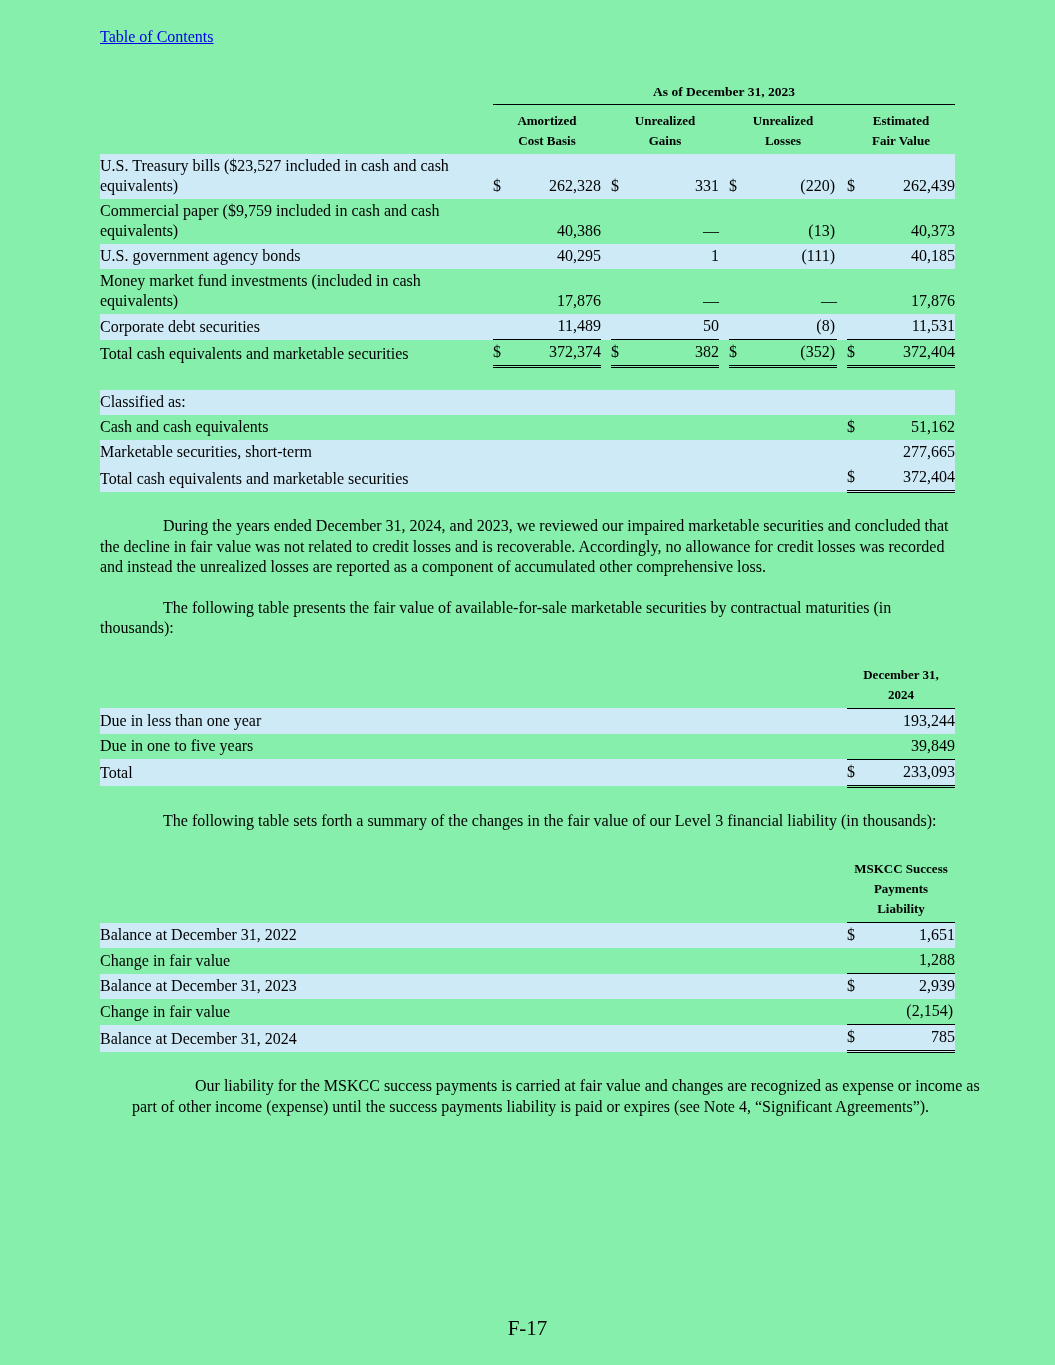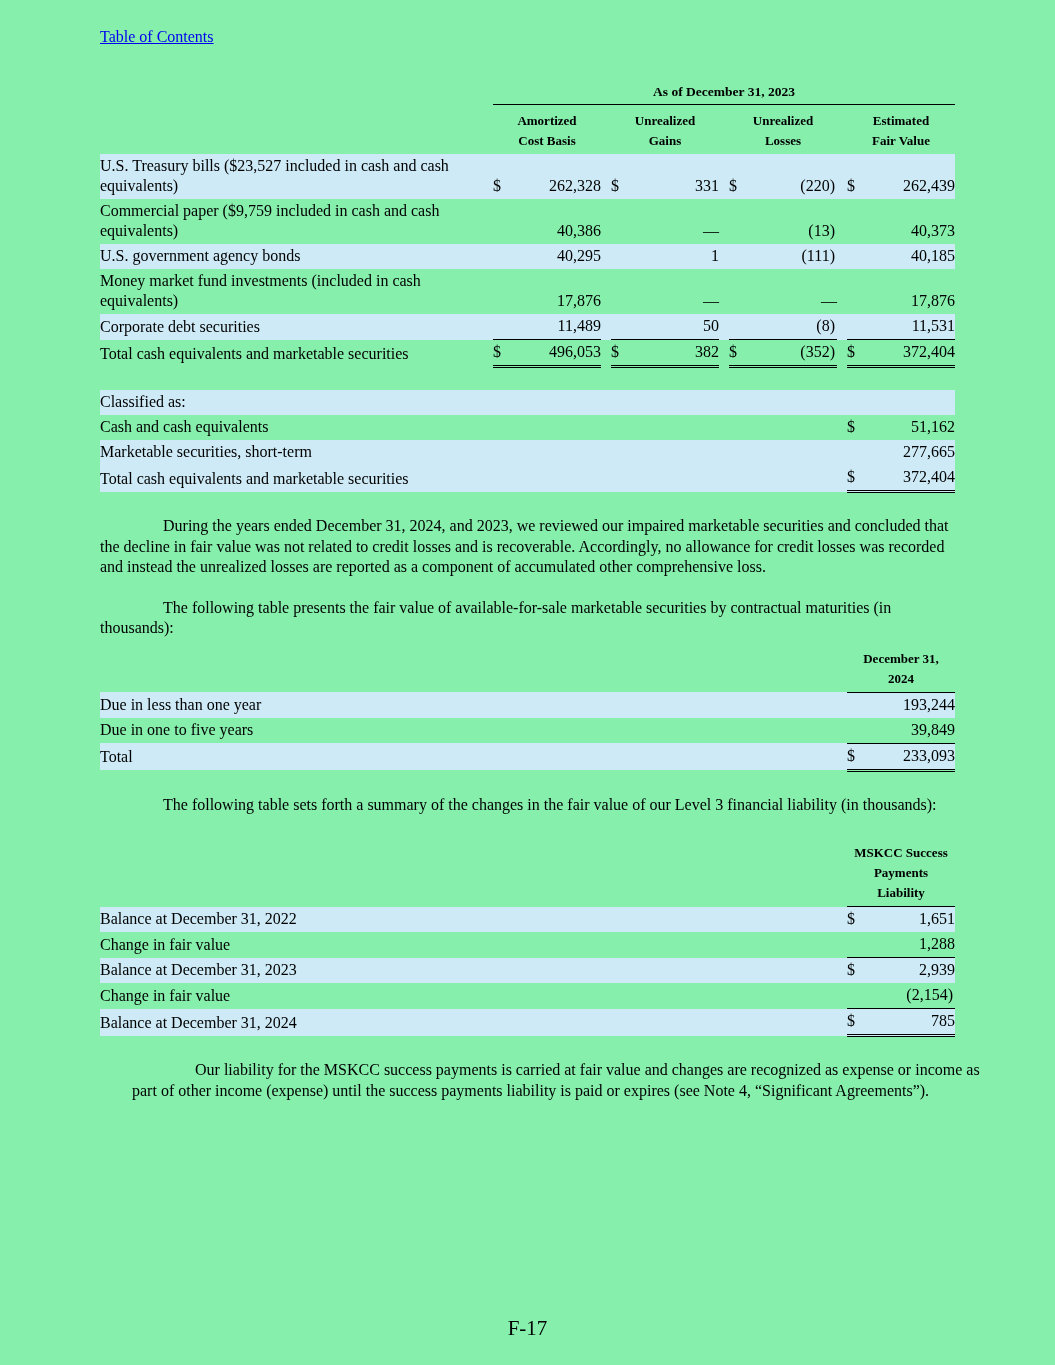--- a/index.html
+++ b/index.html
@@ -76,21 +76,21 @@
     font-size: 16px;
     line-height: 20.5px;
     text-indent: 63px;
     text-align: left;
   }
 
   .mt-table1 { margin-top: 34px; }
   .mt-class  { margin-top: 22px; }
   .mt-p1     { margin-top: 23px; }
   .mt-p2     { margin-top: 20px; }
-  .mt-mat    { margin-top: 4px; }
+  .mt-mat    { margin-top: 20px; }
   .mt-p3     { margin-top: 23px; }
   .mt-l3     { margin-top: 22px; }
   .mt-p4     { margin-top: 23px; margin-left: 32px; }
 
   .page-number {
     position: absolute;
     left: 0; right: 0;
     bottom: 24px;
     text-align: center;
     font-size: 21px;
@@ -211,21 +211,21 @@
         <td class="cur"></td>
         <td class="val neg">(8)</td>
         <td></td>
         <td class="cur"></td>
         <td class="val">11,531</td>
       </tr>
 
       <tr>
         <td class="lbl lbl-indent">Total cash equivalents and marketable securities</td>
         <td class="cur bt bbd">$</td>
-        <td class="val bt bbd">496,053</td>
+        <td class="val bt bbd">372,374</td>
         <td></td>
         <td class="cur bt bbd">$</td>
         <td class="val bt bbd">382</td>
         <td></td>
         <td class="cur bt bbd">$</td>
         <td class="val neg bt bbd">(352)</td>
         <td></td>
         <td class="cur bt bbd">$</td>
         <td class="val bt bbd">372,404</td>
       </tr>

